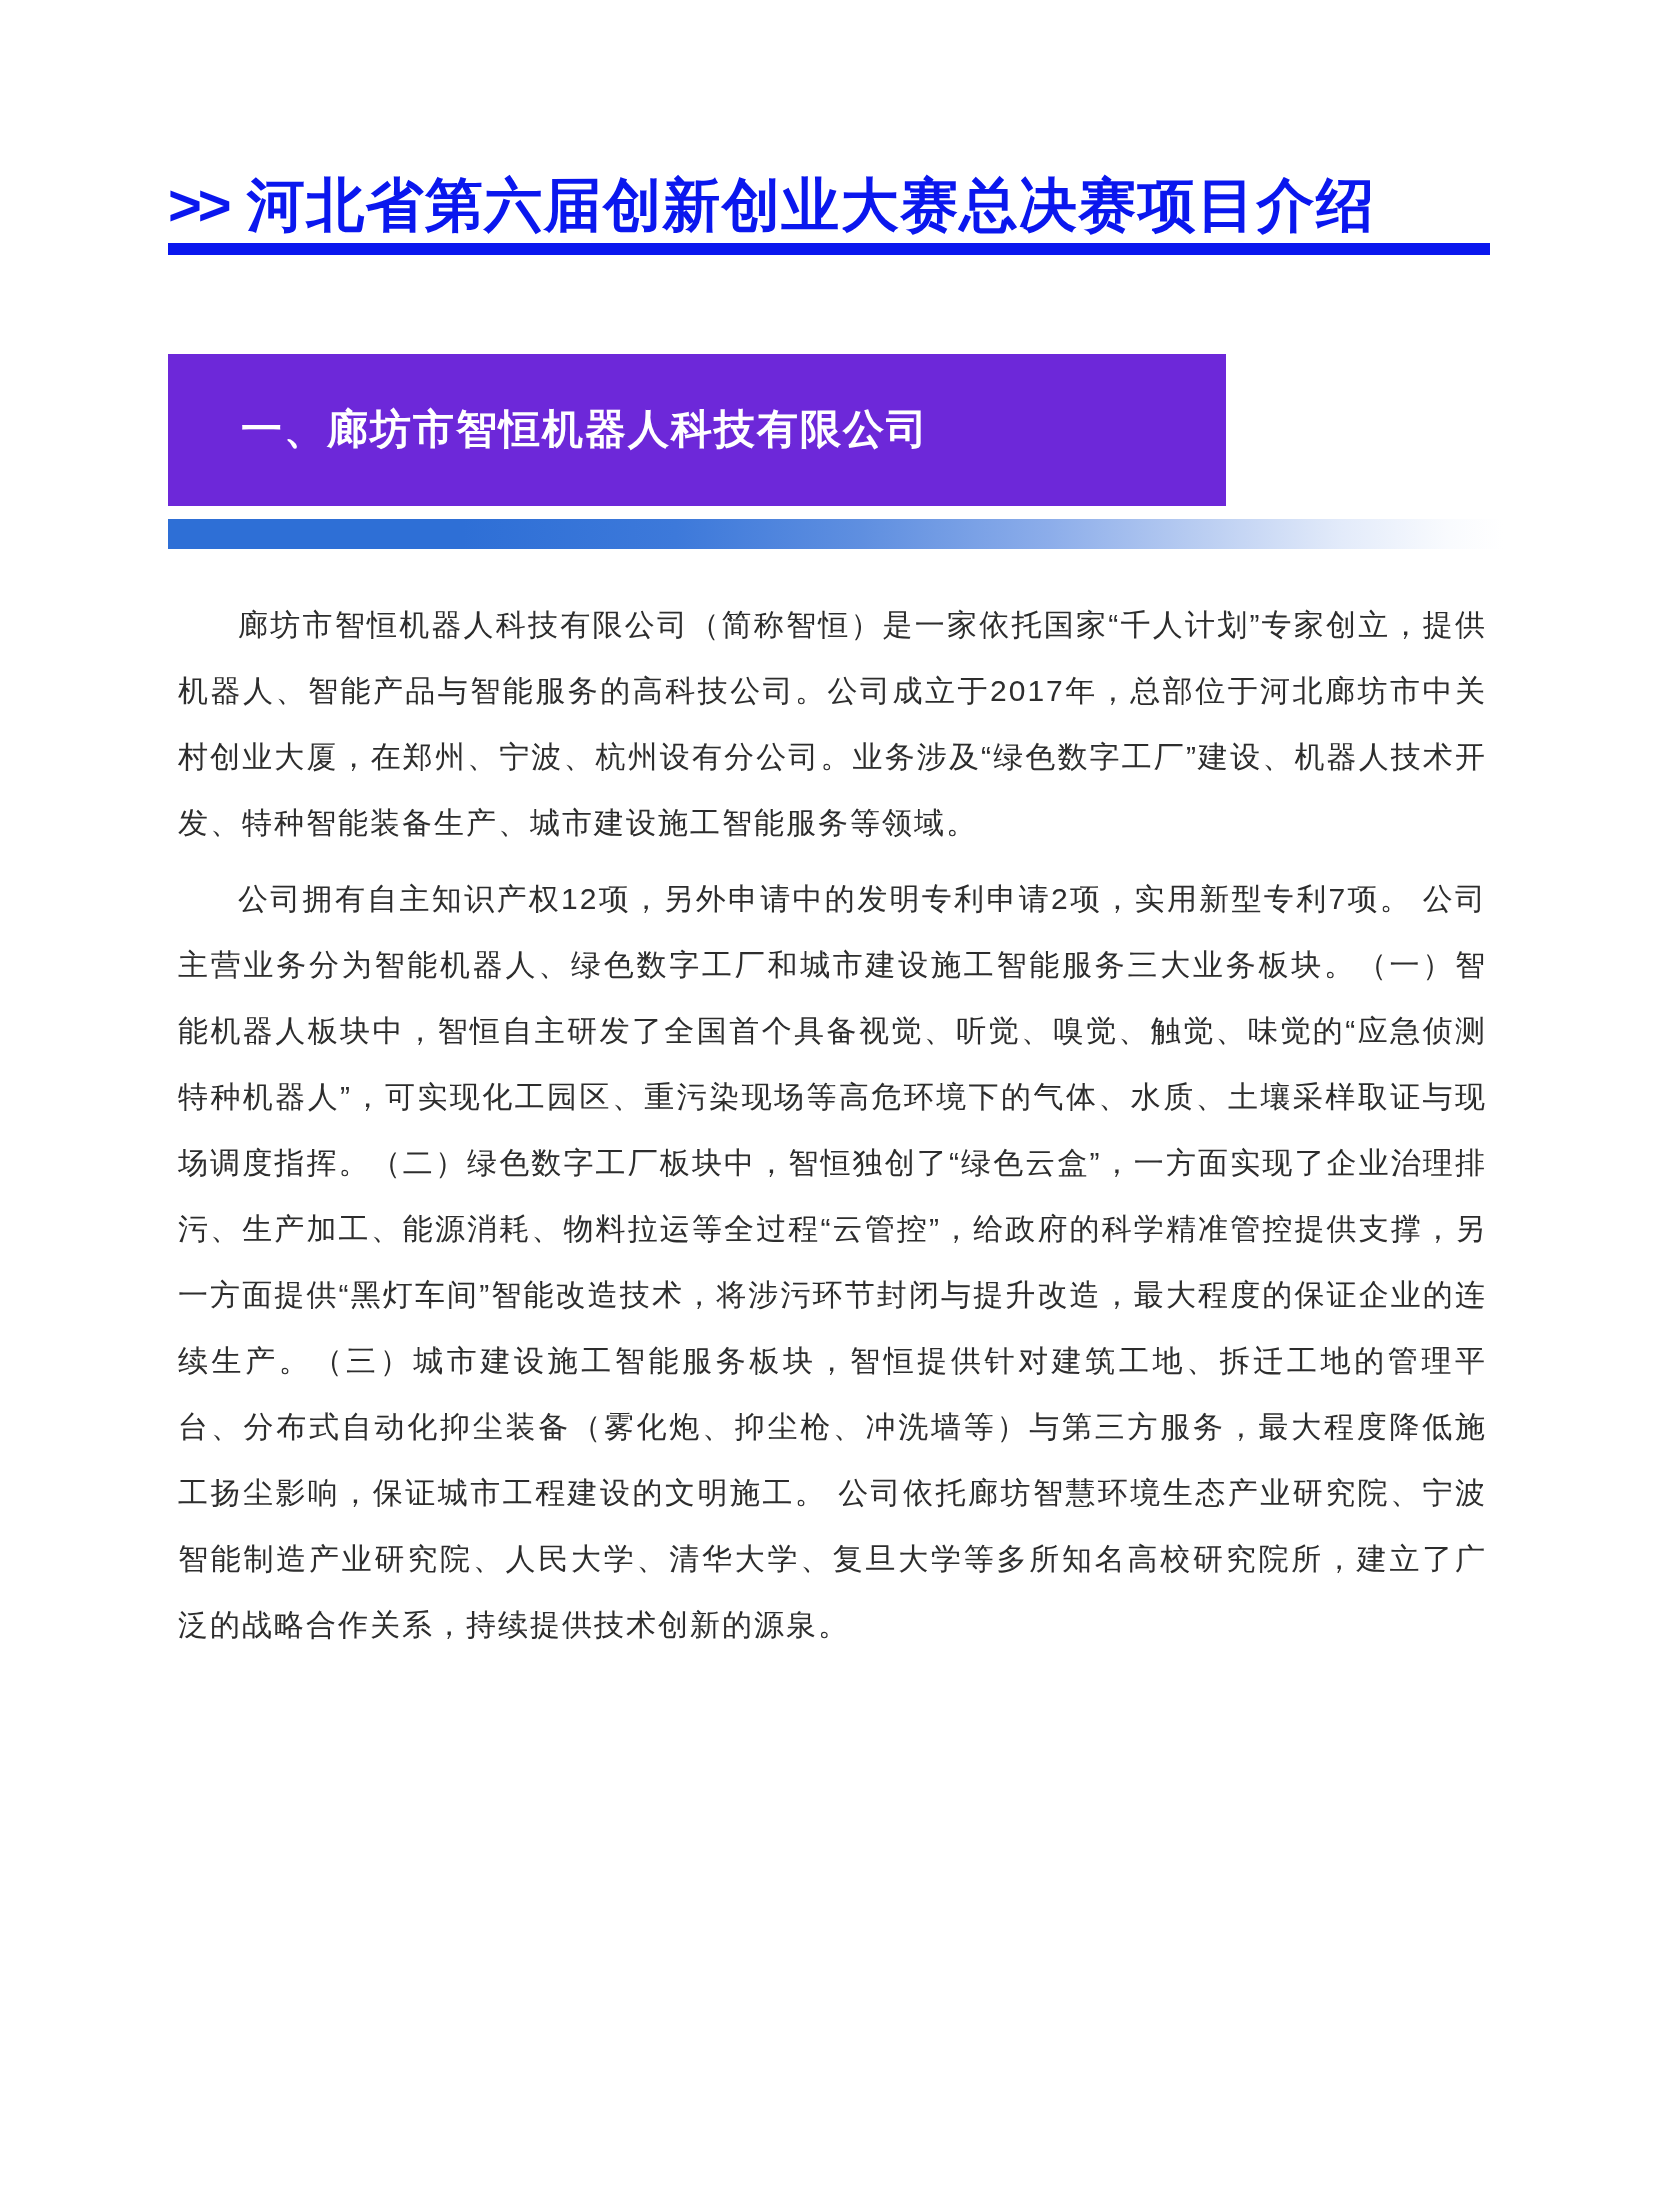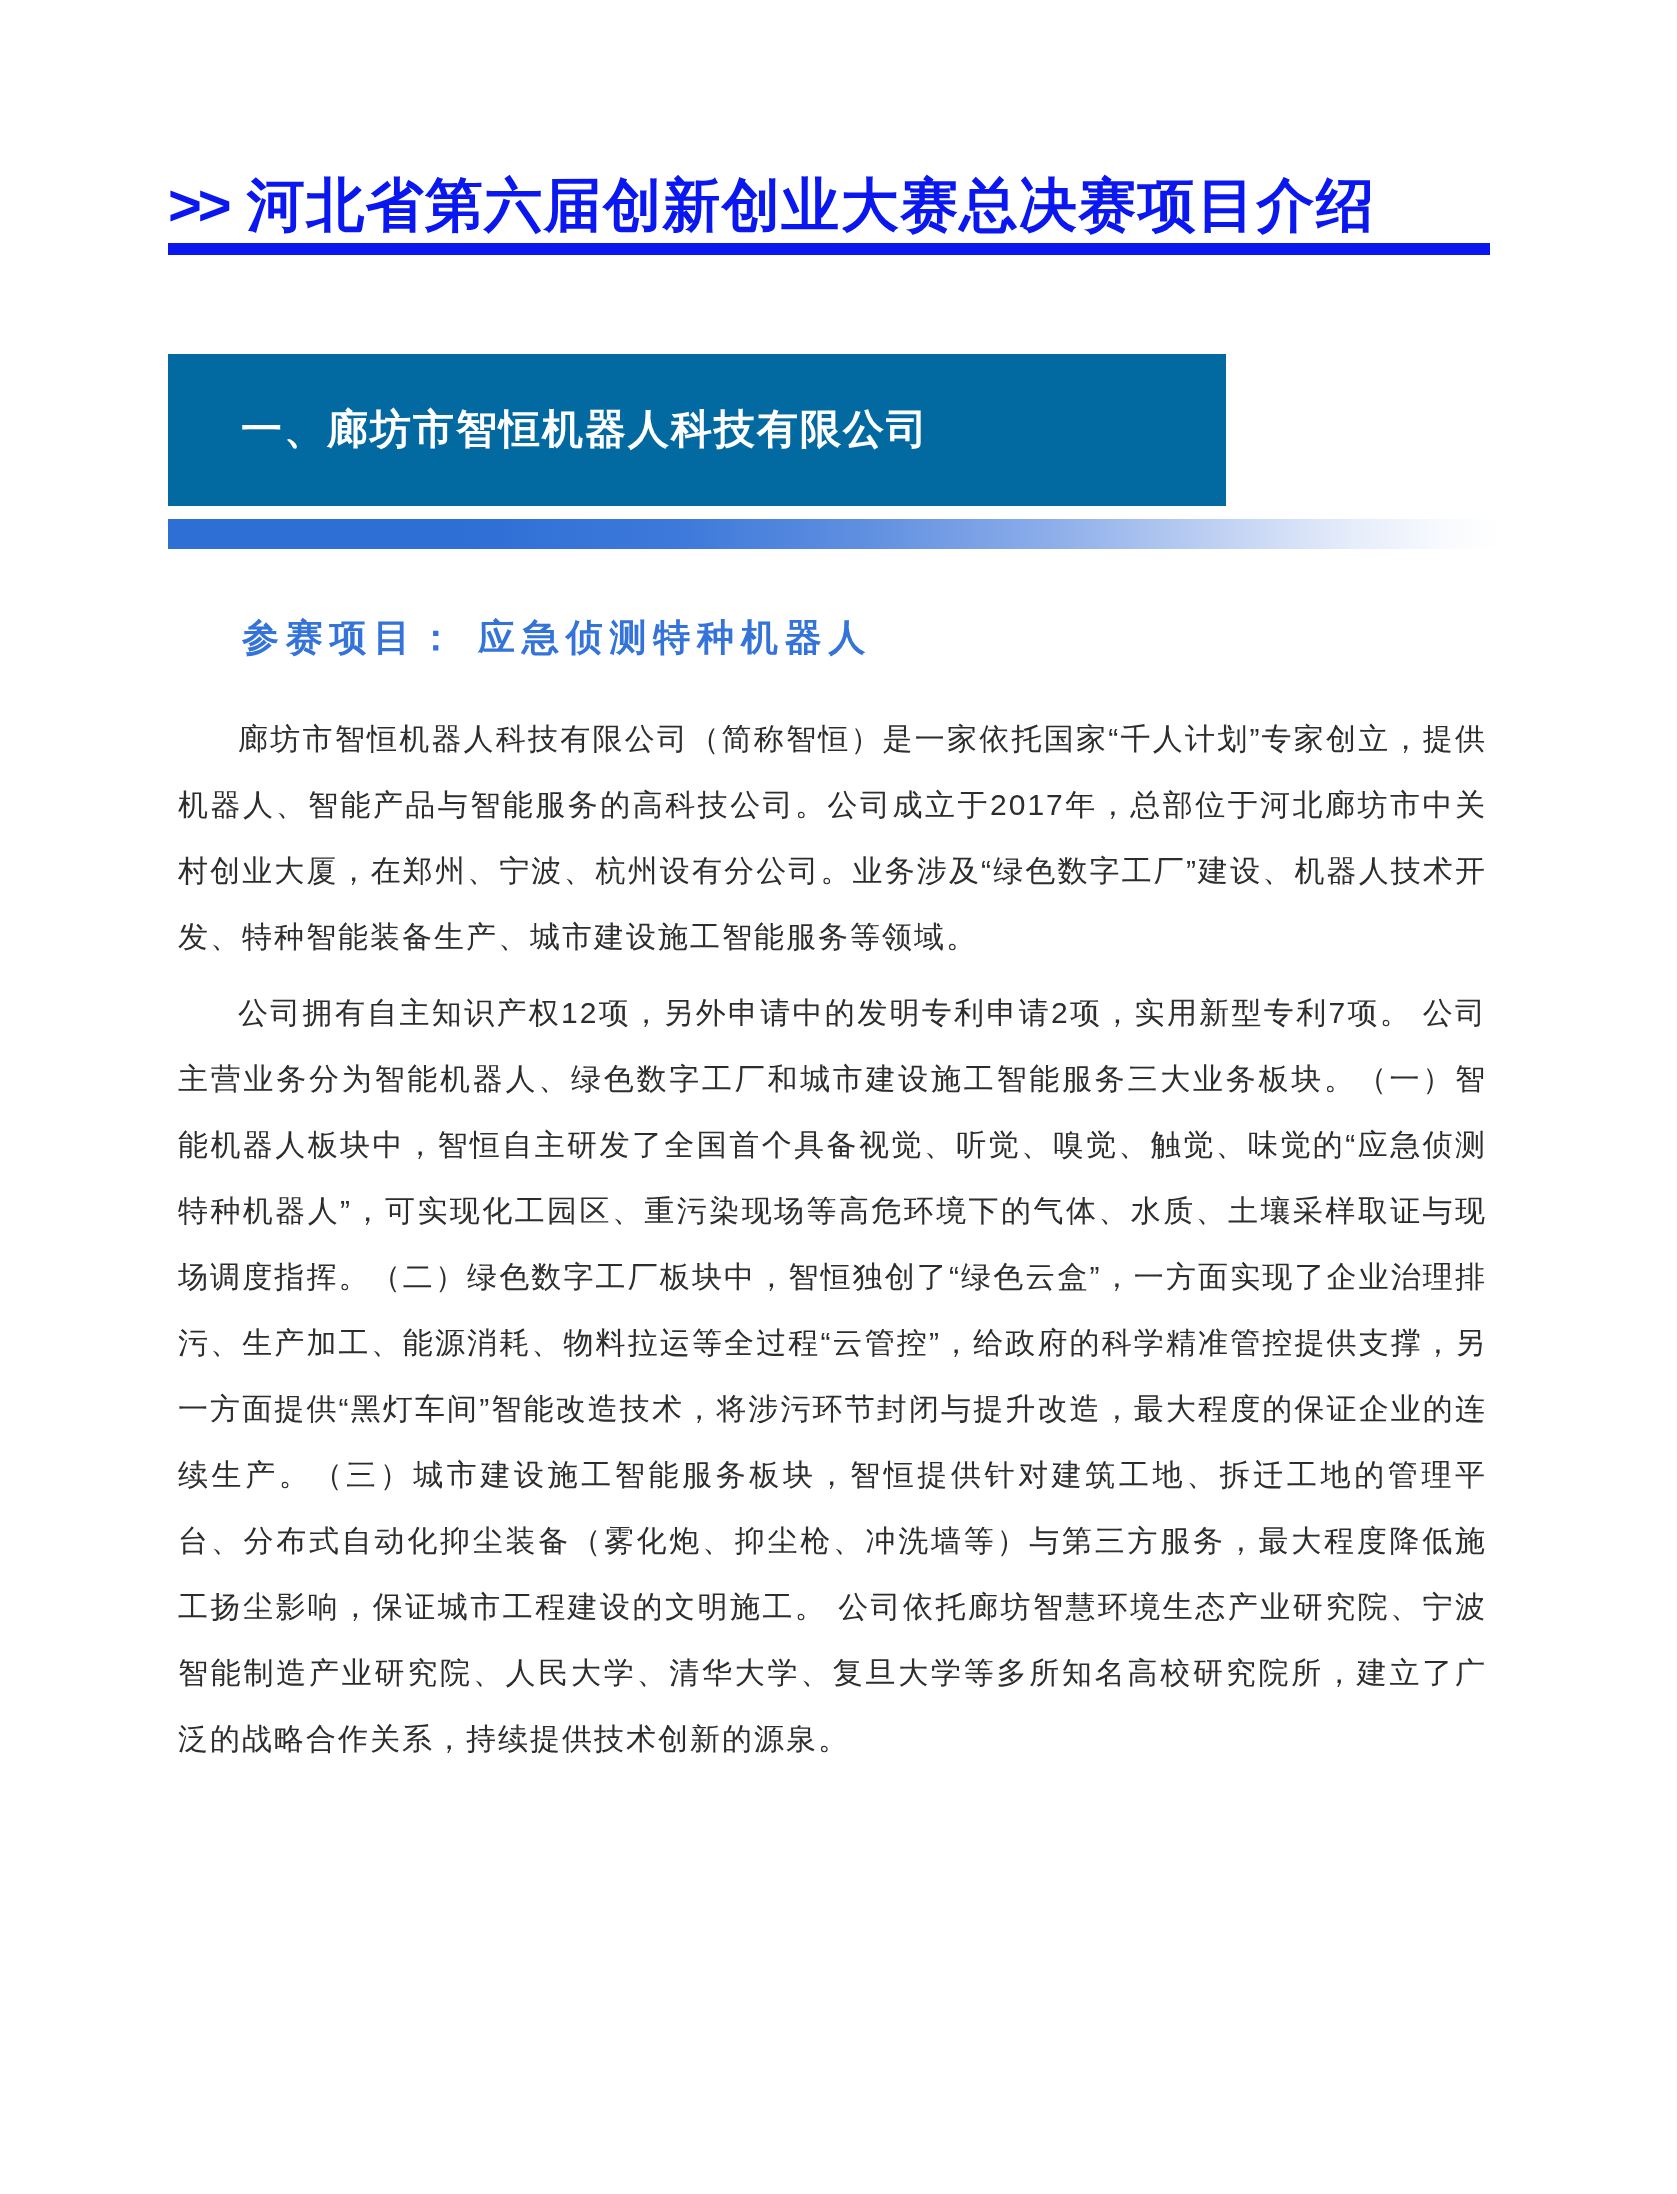--- a/index.html
+++ b/index.html
@@ -37,21 +37,21 @@
   .title-underline {
     margin-top: 10.8px;
     width: 1322px;
     height: 12px;
     background: #0a17ee;
   }
   .section-banner {
     margin-top: 99px;
     width: 1058px;
     height: 152px;
-    background: #0369a1;
+    background: #6d28d9;
     display: flex;
     align-items: center;
   }
   .section-banner .banner-text {
     padding-left: 73px;
     color: #ffffff;
     font-size: 41px;
     font-weight: bold;
     letter-spacing: 2px;
   }
@@ -99,21 +99,20 @@
     </div>
 
     <div class="title-underline"></div>
 
     <div class="section-banner">
       <div class="banner-text">一、廊坊市智恒机器人科技有限公司</div>
     </div>
 
     <div class="gradient-bar"></div>
 
-    <div class="project-line">参赛项目： 应急侦测特种机器人</div>
 
     <div class="body-text">
       <p>廊坊市智恒机器人科技有限公司（简称智恒）是一家依托国家“千人计划”专家创立，提供机器人、智能产品与智能服务的高科技公司。公司成立于2017年，总部位于河北廊坊市中关村创业大厦，在郑州、宁波、杭州设有分公司。业务涉及“绿色数字工厂”建设、机器人技术开发、特种智能装备生产、城市建设施工智能服务等领域。</p>
       <p>公司拥有自主知识产权12项，另外申请中的发明专利申请2项，实用新型专利7项。 公司主营业务分为智能机器人、绿色数字工厂和城市建设施工智能服务三大业务板块。（一）智能机器人板块中，智恒自主研发了全国首个具备视觉、听觉、嗅觉、触觉、味觉的“应急侦测特种机器人”，可实现化工园区、重污染现场等高危环境下的气体、水质、土壤采样取证与现场调度指挥。（二）绿色数字工厂板块中，智恒独创了“绿色云盒”，一方面实现了企业治理排污、生产加工、能源消耗、物料拉运等全过程“云管控”，给政府的科学精准管控提供支撑，另一方面提供“黑灯车间”智能改造技术，将涉污环节封闭与提升改造，最大程度的保证企业的连续生产。（三）城市建设施工智能服务板块，智恒提供针对建筑工地、拆迁工地的管理平台、分布式自动化抑尘装备（雾化炮、抑尘枪、冲洗墙等）与第三方服务，最大程度降低施工扬尘影响，保证城市工程建设的文明施工。 公司依托廊坊智慧环境生态产业研究院、宁波智能制造产业研究院、人民大学、清华大学、复旦大学等多所知名高校研究院所，建立了广泛的战略合作关系，持续提供技术创新的源泉。</p>
     </div>
 
   </div>
 </div>
 
 

